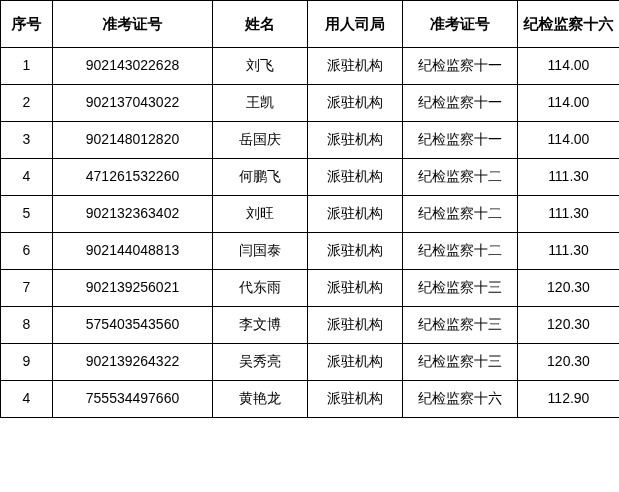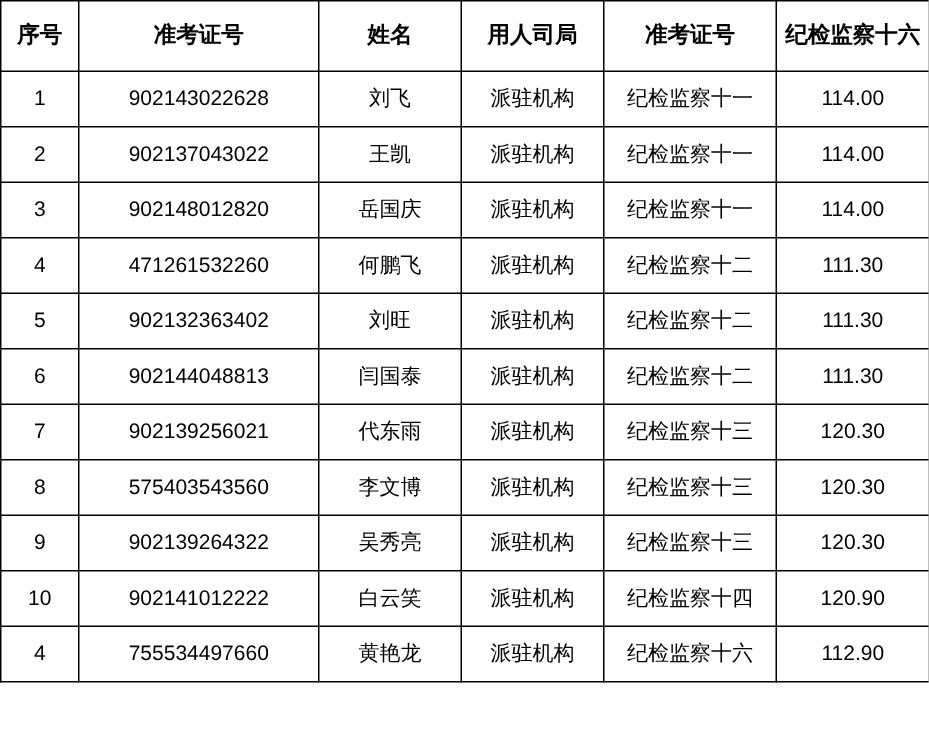--- a/index.html
+++ b/index.html
@@ -161,28 +161,20 @@
         </tr>
         <tr>
           <td class="index">9</td>
           <td class="ticket">902139264322</td>
           <td class="name">吴秀亮</td>
           <td class="dept">派驻机构</td>
           <td class="post">纪检监察十三</td>
           <td class="score">120.30</td>
         </tr>
         <tr>
-          <td class="index">10</td>
-          <td class="ticket">902141012222</td>
-          <td class="name">白云笑</td>
-          <td class="dept">派驻机构</td>
-          <td class="post">纪检监察十四</td>
-          <td class="score">120.90</td>
-        </tr>
-        <tr>
           <td class="index">4</td>
           <td class="ticket">755534497660</td>
           <td class="name">黄艳龙</td>
           <td class="dept">派驻机构</td>
           <td class="post">纪检监察十六</td>
           <td class="score">112.90</td>
         </tr>
       </tbody>
   </table>
 </div>

